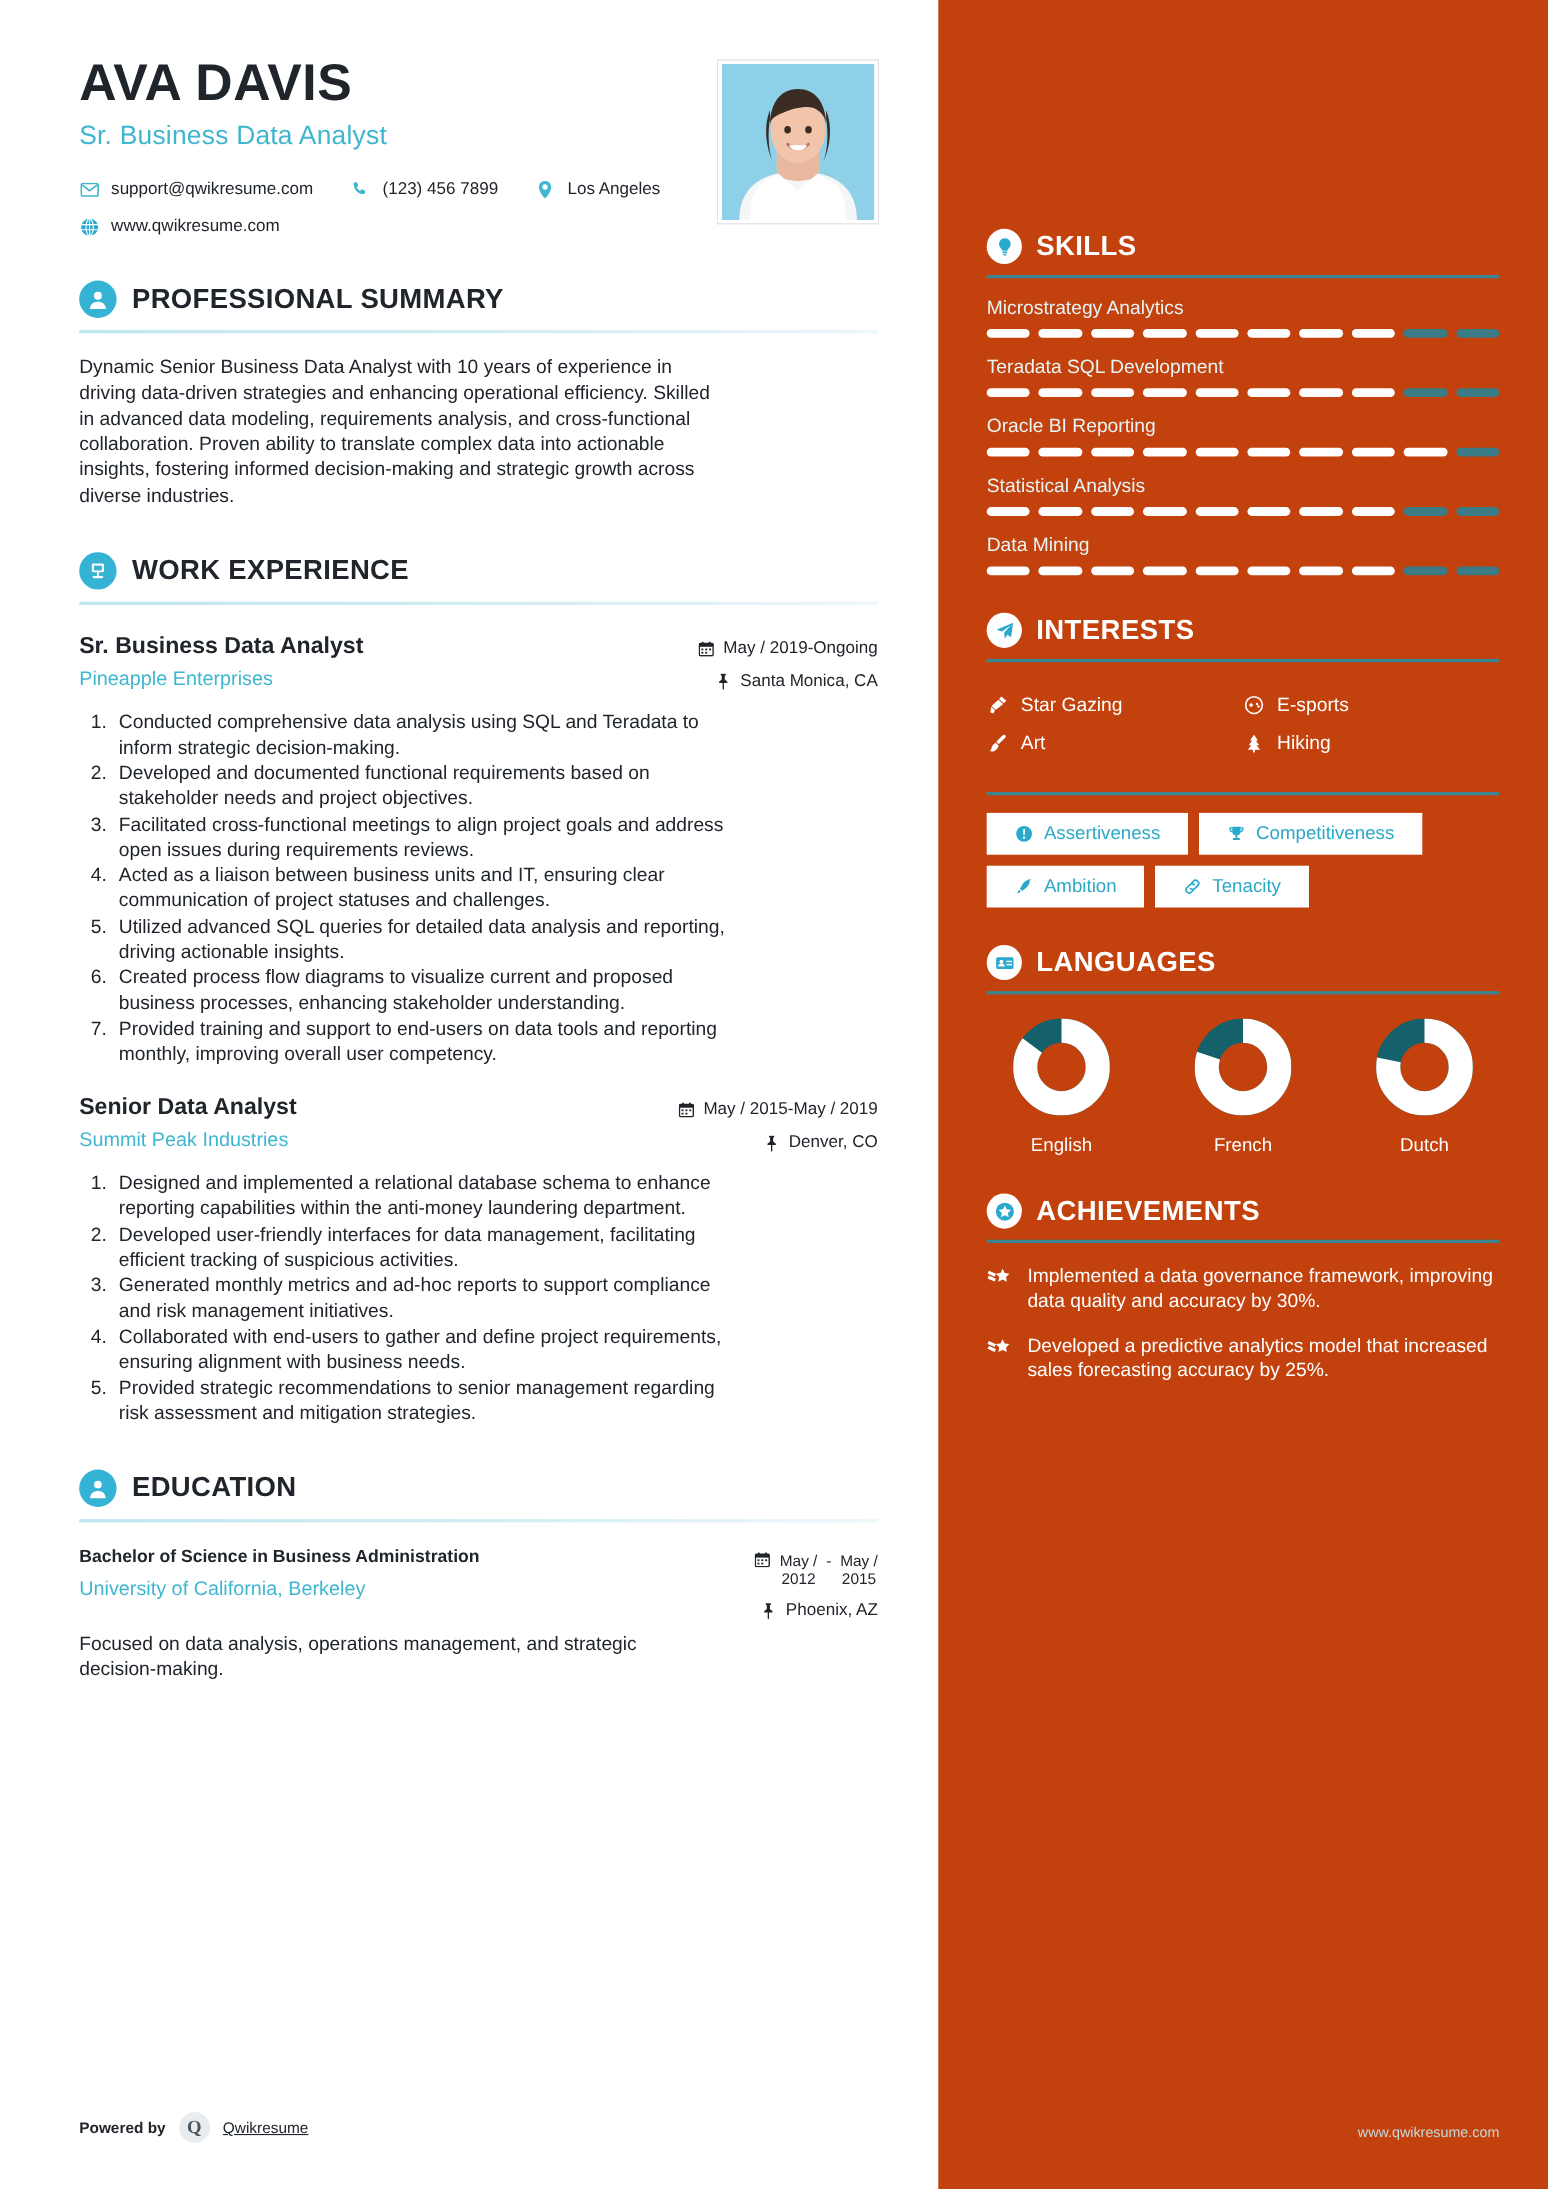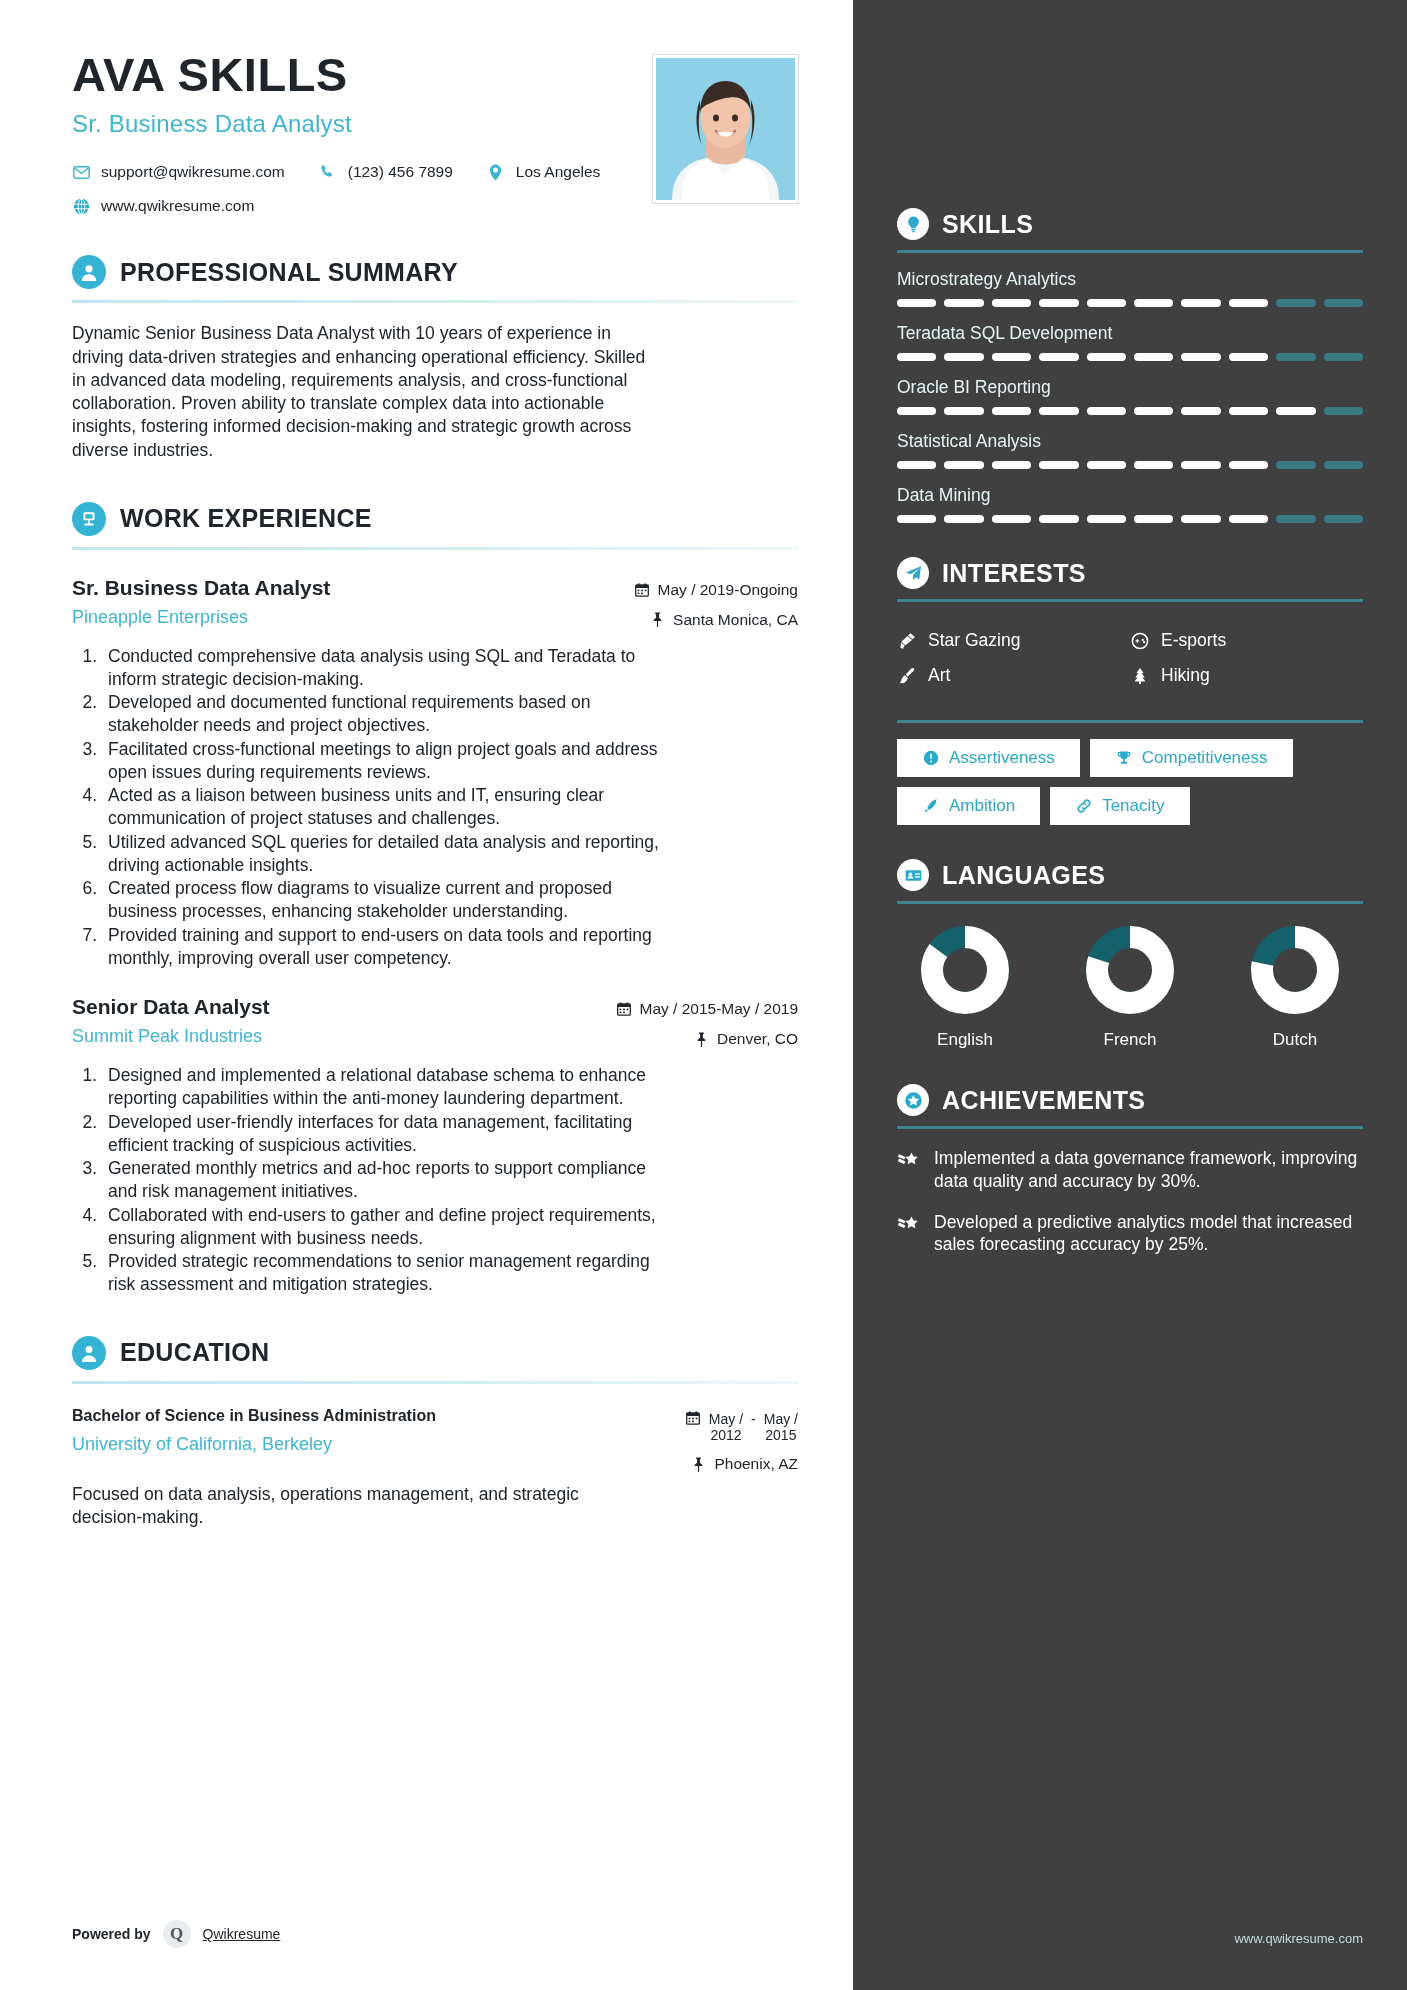--- a/index.html
+++ b/index.html
@@ -101,21 +101,21 @@
     width: 28px; height: 28px; border-radius: 50%;
     background: #e9ecef; color: #4b5560;
     display: flex; align-items: center; justify-content: center;
     font-size: 17px; font-weight: 700; font-family: "Liberation Serif", serif;
   }
   .footer-link { font-size: 14px; color: #20252b; text-decoration: underline; }
 
   
   .right {
     width: 554px; height: 1990px;
-    background: #404040;
+    background: #c2410c;
     padding: 50px 44px 0 44px;
     position: relative; color: #ffffff;
   }
   .rsec { margin-top: 0; }
   .rsec + .rsec { margin-top: 34px; }
   .rhead { display: flex; align-items: center; gap: 13px; }
   .rbadge {
     width: 32px; height: 32px; border-radius: 50%; background: #ffffff;
     display: flex; align-items: center; justify-content: center; flex: 0 0 32px;
   }
@@ -156,21 +156,21 @@
   }
 </style>
 </head>
 <body>
 
 <div class="page">
 
   <div class="left">
 
     <div>
-      <div class="name">AVA SKILLS</div>
+      <div class="name">AVA DAVIS</div>
       <div class="role">Sr. Business Data Analyst</div>
 
       <div class="contact-row">
         <div class="contact-item">
           <span class="ci-icon">
             <svg width="17" height="13" viewBox="0 0 17 13">
                 <rect x="0.8" y="0.8" width="15.4" height="11.4" rx="1.6" fill="none" stroke="#3fb6cf" stroke-width="1.5"></rect>
                 <path d="M1.5 2 L8.5 7.4 L15.5 2" fill="none" stroke="#3fb6cf" stroke-width="1.5"></path>
               </svg>
           </span>

